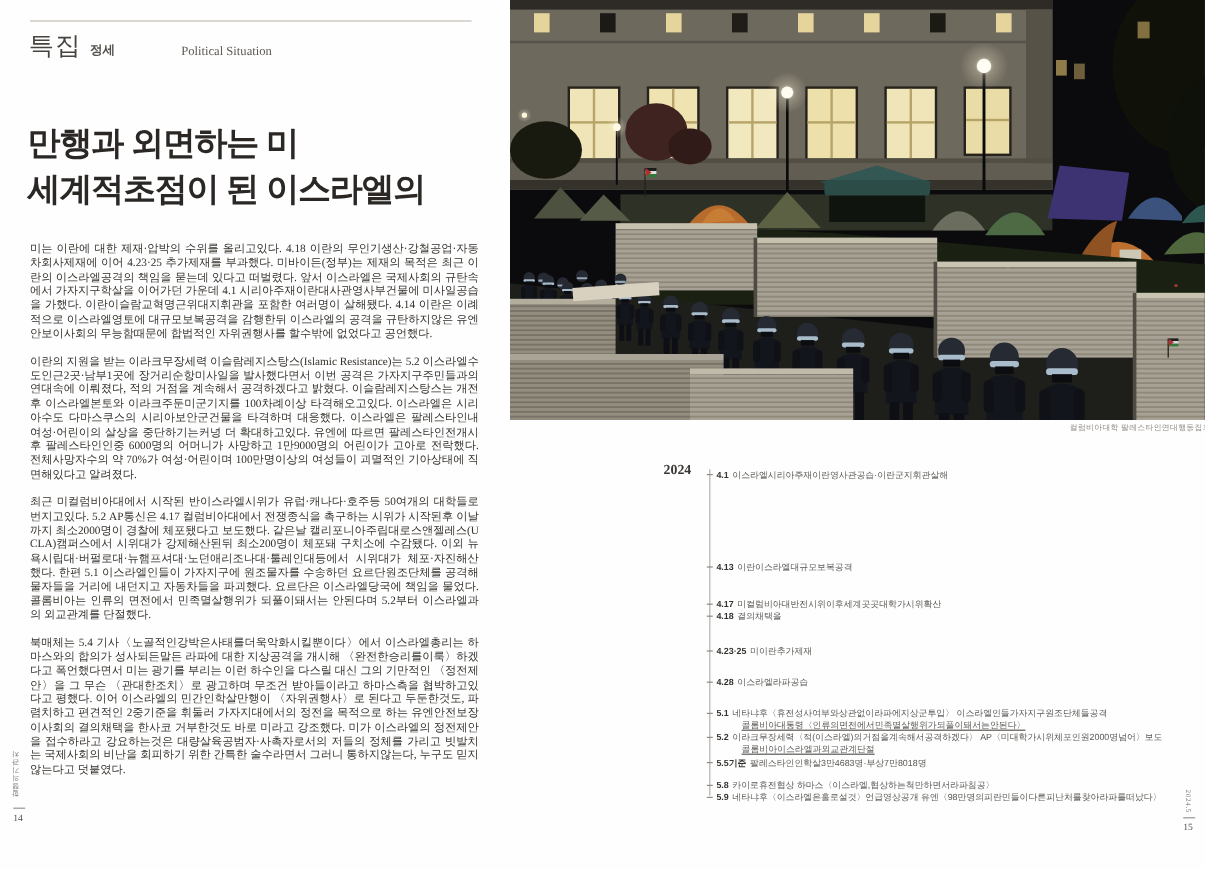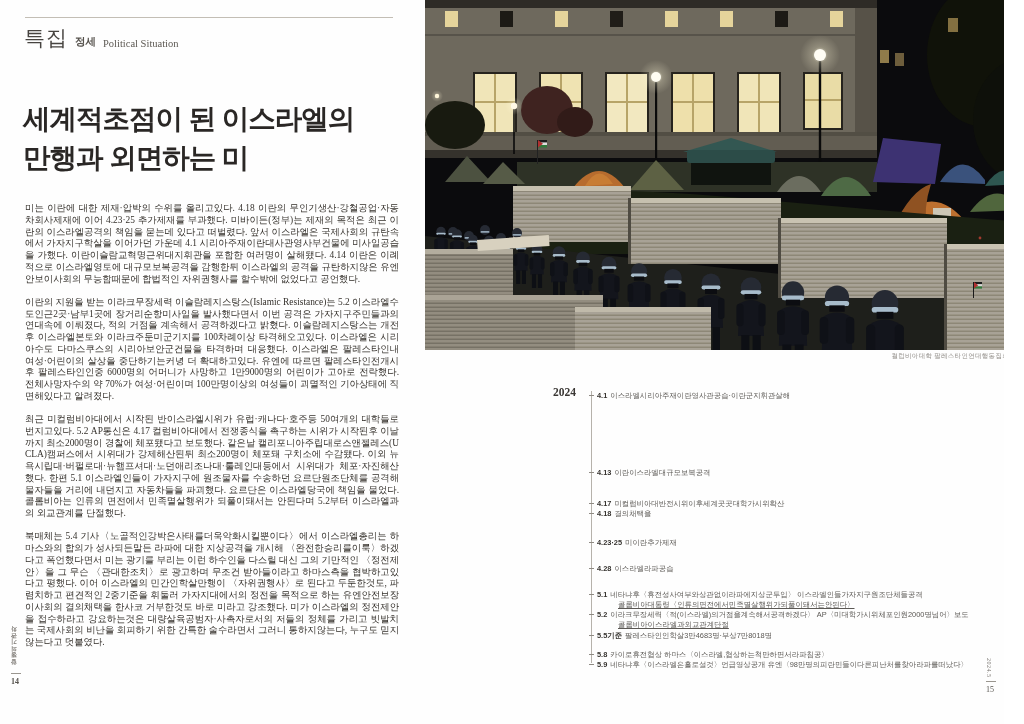--- a/index.html
+++ b/index.html
@@ -3,33 +3,33 @@
 <meta charset="utf-8">
 <style>
   html,body{margin:0;padding:0;background:#ffffff;}
   .spread{position:relative;width:1004px;height:724px;background:#fefefe;overflow:hidden;
           font-family:"Liberation Serif","DejaVu Serif",serif;color:#33302c;}
   
   .hdr-rule{position:absolute;left:25px;top:17px;width:368px;height:1px;background:#c3beb5;}
   .hdr{position:absolute;left:24px;top:24px;display:flex;align-items:flex-end;gap:7px;}
   .hdr-section{font-size:21px;color:#474440;letter-spacing:1px;}
   .hdr-cat{font-size:10.5px;color:#56524d;font-weight:bold;padding-bottom:3px;}
-  .hdr-cat-en{font-size:10.5px;color:#5c5852;padding-bottom:3px;}
+  .hdr-cat-en{font-size:10.5px;color:#5c5852;padding-bottom:3px;margin-left:48px;}
   .title{position:absolute;left:23px;top:99px;width:390px;
          font-family:"Liberation Sans","DejaVu Sans",sans-serif;
          font-weight:700;font-size:27.5px;line-height:1.42;letter-spacing:-1px;color:#2a2725;}
   .bodycol{position:absolute;left:25px;top:203px;width:374px;}
   .bodycol p{margin:0 0 11.5px 0;font-size:9.4px;line-height:11.75px;text-align:justify;
              color:#34302b;word-break:break-all;}
   
   .edge{position:absolute;color:#7b7772;}
   .edge .vtxt{writing-mode:vertical-rl;font-size:6px;letter-spacing:.5px;line-height:1;}
   .edge .sep{width:10px;height:1px;background:#9a968f;margin:4px 0 3px 0;}
   .edge .pnum{font-size:8px;color:#55524d;}
-  .edge-left{left:11px;bottom:38px;font-weight:bold;}
+  .edge-left{left:11px;bottom:38px;}
   .edge-left .vtxt{transform:rotate(180deg);}
   .edge-right{right:8px;bottom:30px;}
   
   .photo{position:absolute;left:425px;top:0;width:599px;height:350px;display:block;}
   .caption{position:absolute;left:425px;top:352px;width:584px;text-align:right;
            font-size:6.5px;color:#8f8b86;letter-spacing:.3px;}
   
   .timeline{position:absolute;left:591px;top:385px;width:430px;height:300px;
             font-family:"Liberation Sans","DejaVu Sans",sans-serif;}
   .tl-axis{position:absolute;left:0;top:6px;width:1px;height:272px;background:#b6b2ab;}
@@ -47,22 +47,22 @@
 
   <div>
     <div class="hdr-rule"></div>
     <div class="hdr">
       <span class="hdr-section">특집</span>
       <span class="hdr-cat">정세</span>
       <span class="hdr-cat-en">Political Situation</span>
     </div>
 
     <div class="title">
+      <div>만행과 외면하는 미</div>
       <div>세계적초점이 된 이스라엘의</div>
-      <div>만행과 외면하는 미</div>
     </div>
 
     <div class="bodycol">
       <p>미는 이란에 대한 제재·압박의 수위를 올리고있다. 4.18 이란의 무인기생산·강철공업·자동차회사제재에 이어 4.23·25 추가제재를 부과했다. 미바이든(정부)는 제재의 목적은 최근 이란의 이스라엘공격의 책임을 묻는데 있다고 떠벌렸다. 앞서 이스라엘은 국제사회의 규탄속에서 가자지구학살을 이어가던 가운데 4.1 시리아주재이란대사관영사부건물에 미사일공습을 가했다. 이란이슬람교혁명근위대지휘관을 포함한 여러명이 살해됐다. 4.14 이란은 이례적으로 이스라엘영토에 대규모보복공격을 감행한뒤 이스라엘의 공격을 규탄하지않은 유엔안보이사회의 무능함때문에 합법적인 자위권행사를 할수밖에 없었다고 공언했다.</p>
       <p>이란의 지원을 받는 이라크무장세력 이슬람레지스탕스(Islamic Resistance)는 5.2 이스라엘수도인근2곳·남부1곳에 장거리순항미사일을 발사했다면서 이번 공격은 가자지구주민들과의 연대속에 이뤄졌다, 적의 거점을 계속해서 공격하겠다고 밝혔다. 이슬람레지스탕스는 개전후 이스라엘본토와 이라크주둔미군기지를 100차례이상 타격해오고있다. 이스라엘은 시리아수도 다마스쿠스의 시리아보안군건물을 타격하며 대응했다. 이스라엘은 팔레스타인내 여성·어린이의 살상을 중단하기는커녕 더 확대하고있다. 유엔에 따르면 팔레스타인전개시후 팔레스타인인중 6000명의 어머니가 사망하고 1만9000명의 어린이가 고아로 전락했다. 전체사망자수의 약 70%가 여성·어린이며 100만명이상의 여성들이 괴멸적인 기아상태에 직면해있다고 알려졌다.</p>
       <p>최근 미컬럼비아대에서 시작된 반이스라엘시위가 유럽·캐나다·호주등 50여개의 대학들로 번지고있다. 5.2 AP통신은 4.17 컬럼비아대에서 전쟁종식을 촉구하는 시위가 시작된후 이날까지 최소2000명이 경찰에 체포됐다고 보도했다. 같은날 캘리포니아주립대로스앤젤레스(UCLA)캠퍼스에서 시위대가 강제해산된뒤 최소200명이 체포돼 구치소에 수감됐다. 이외 뉴욕시립대·버펄로대·뉴햄프셔대·노던애리조나대·툴레인대등에서 시위대가 체포·자진해산했다. 한편 5.1 이스라엘인들이 가자지구에 원조물자를 수송하던 요르단원조단체를 공격해 물자들을 거리에 내던지고 자동차들을 파괴했다. 요르단은 이스라엘당국에 책임을 물었다. 콜롬비아는 인류의 면전에서 민족멸살행위가 되풀이돼서는 안된다며 5.2부터 이스라엘과의 외교관계를 단절했다.</p>
       <p>북매체는 5.4 기사〈노골적인강박은사태를더욱악화시킬뿐이다〉에서 이스라엘총리는 하마스와의 합의가 성사되든말든 라파에 대한 지상공격을 개시해 〈완전한승리를이룩〉하겠다고 폭언했다면서 미는 광기를 부리는 이런 하수인을 다스릴 대신 그의 기만적인 〈정전제안〉을 그 무슨 〈관대한조치〉로 광고하며 무조건 받아들이라고 하마스측을 협박하고있다고 평했다. 이어 이스라엘의 민간인학살만행이 〈자위권행사〉로 된다고 두둔한것도, 파렴치하고 편견적인 2중기준을 휘둘러 가자지대에서의 정전을 목적으로 하는 유엔안전보장이사회의 결의채택을 한사코 거부한것도 바로 미라고 강조했다. 미가 이스라엘의 정전제안을 접수하라고 강요하는것은 대량살육공범자·사촉자로서의 저들의 정체를 가리고 빗발치는 국제사회의 비난을 회피하기 위한 간특한 술수라면서 그러니 통하지않는다, 누구도 믿지않는다고 덧붙였다.</p>
     </div>
 
     <div class="edge edge-left">

